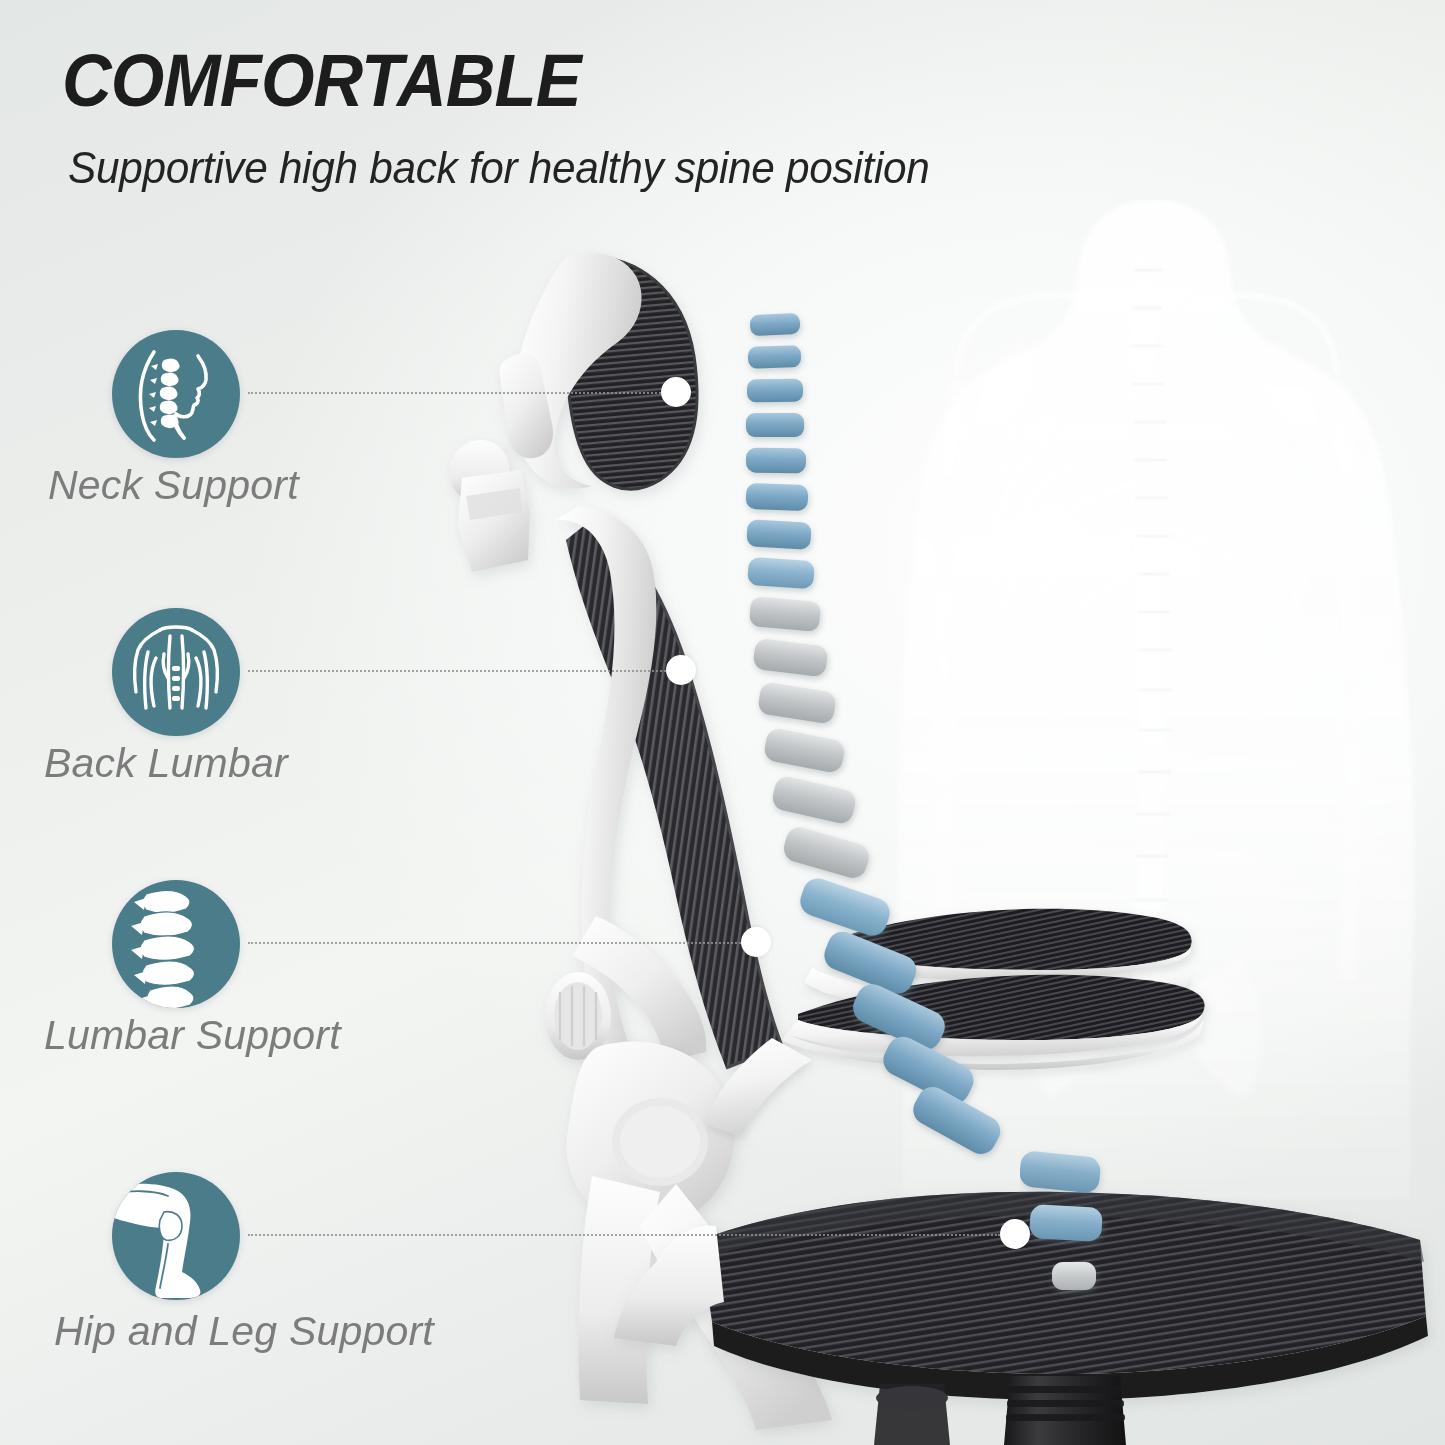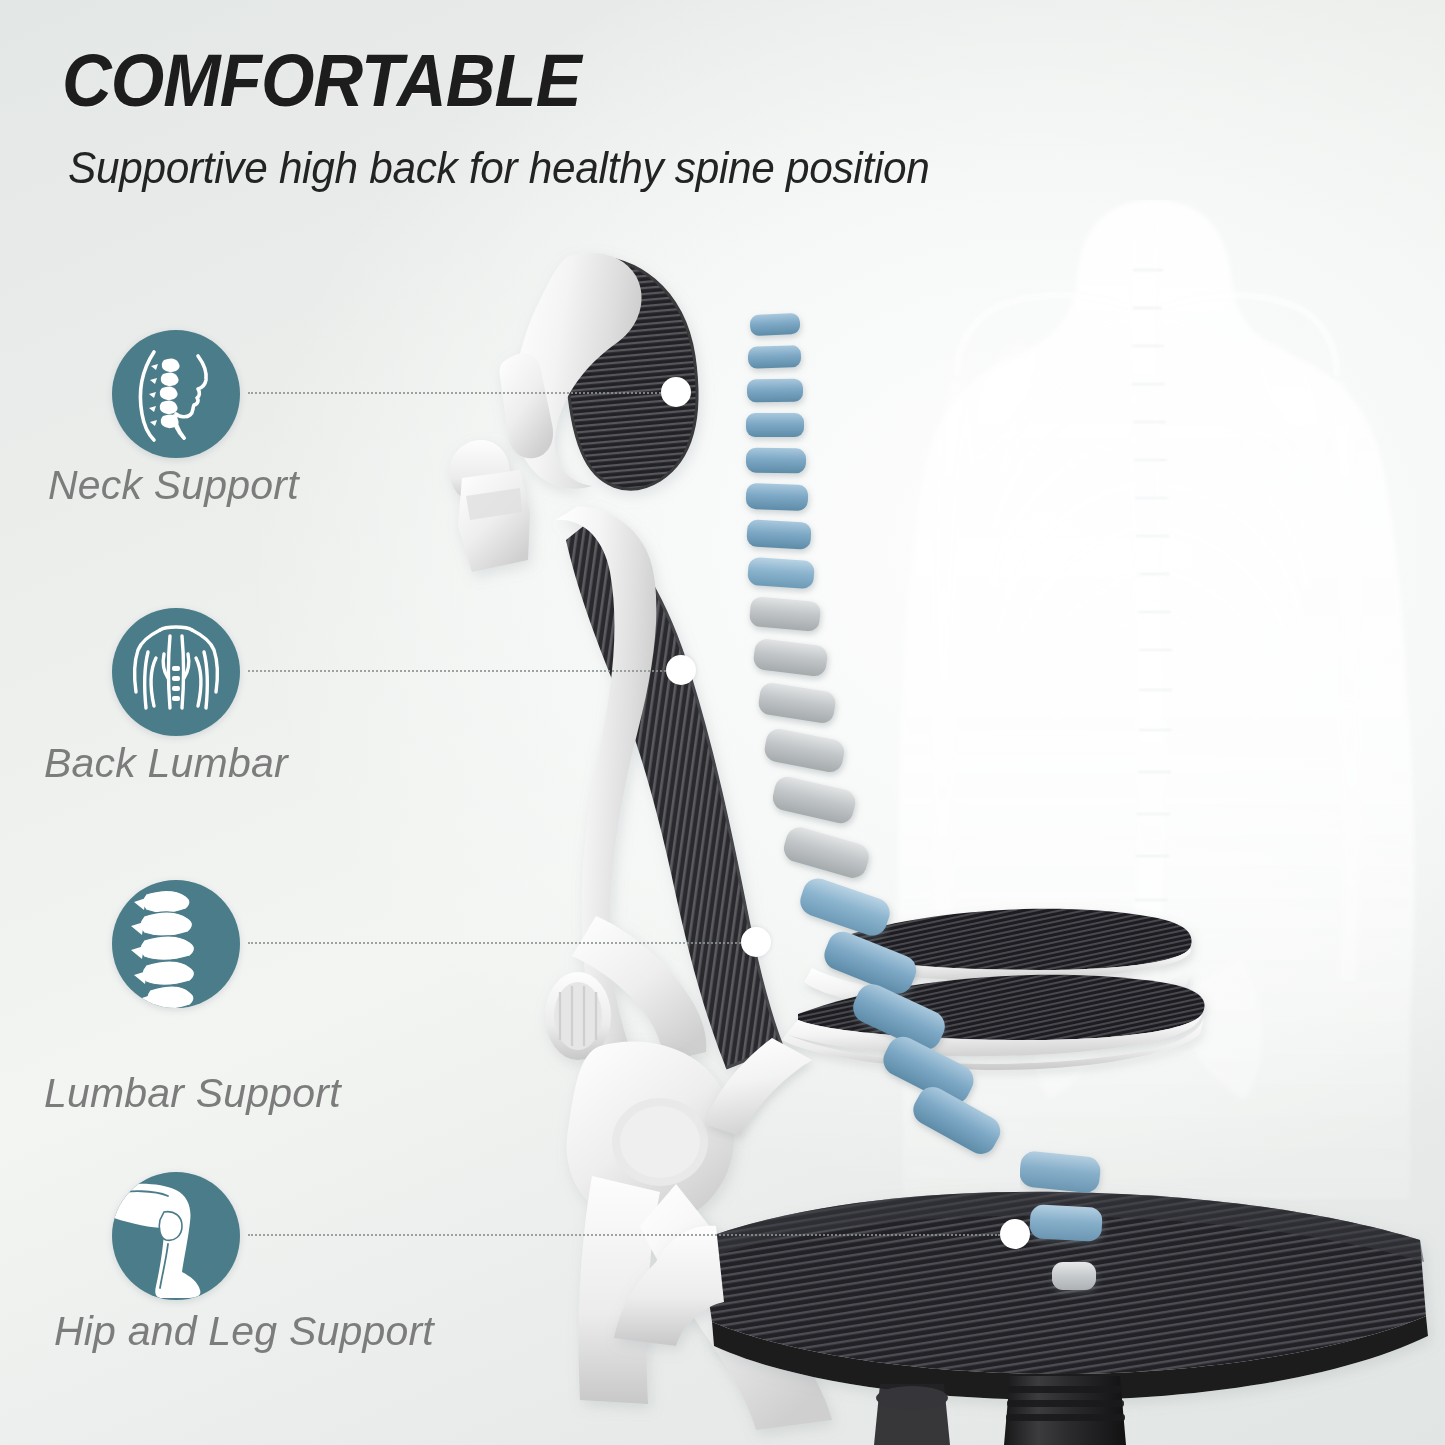--- a/index.html
+++ b/index.html
@@ -503,21 +503,21 @@
 
         <g fill="#ffffff">
           <path d="M34 18 l-12 4 l10 8 Z"></path>
           <path d="M32 42 l-13 4 l11 9 Z"></path>
           <path d="M32 66 l-13 4 l11 9 Z"></path>
           <path d="M35 91 l-13 4 l11 9 Z"></path>
           <path d="M39 115 l-12 4 l10 8 Z"></path>
         </g>
       </svg>
     </div>
-    <div class="flabel" style="left:44px;top:1070px;">Lumbar Support</div>
+    <div class="flabel" style="left:44px;top:1012px;">Lumbar Support</div>
   </div>
 
   <div class="leader" style="left:248px;top:1234px;width:752px;"></div>
   <div class="dot" style="left:1000px;top:1219px;"></div>
   <div class="feature" style="left:0;top:0;">
     <div class="fcircle" style="left:112px;top:1172px;">
       <svg viewBox="0 0 128 128">
 
         <path d="M-6 16 C18 10 48 10 64 18 C76 24 80 36 78 50
                  C76 68 72 86 70 100 C78 104 86 110 88 118

